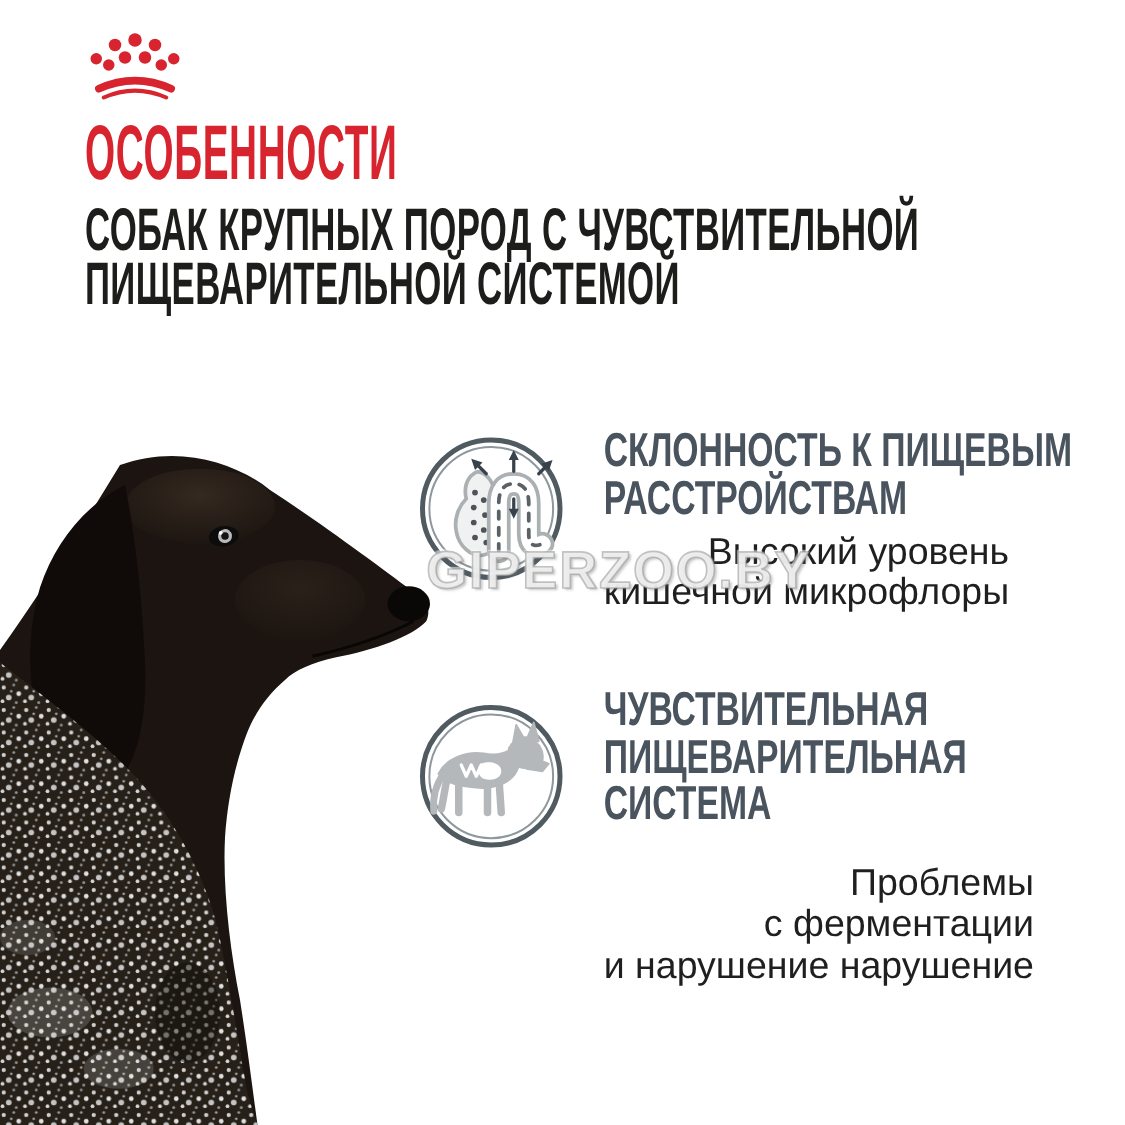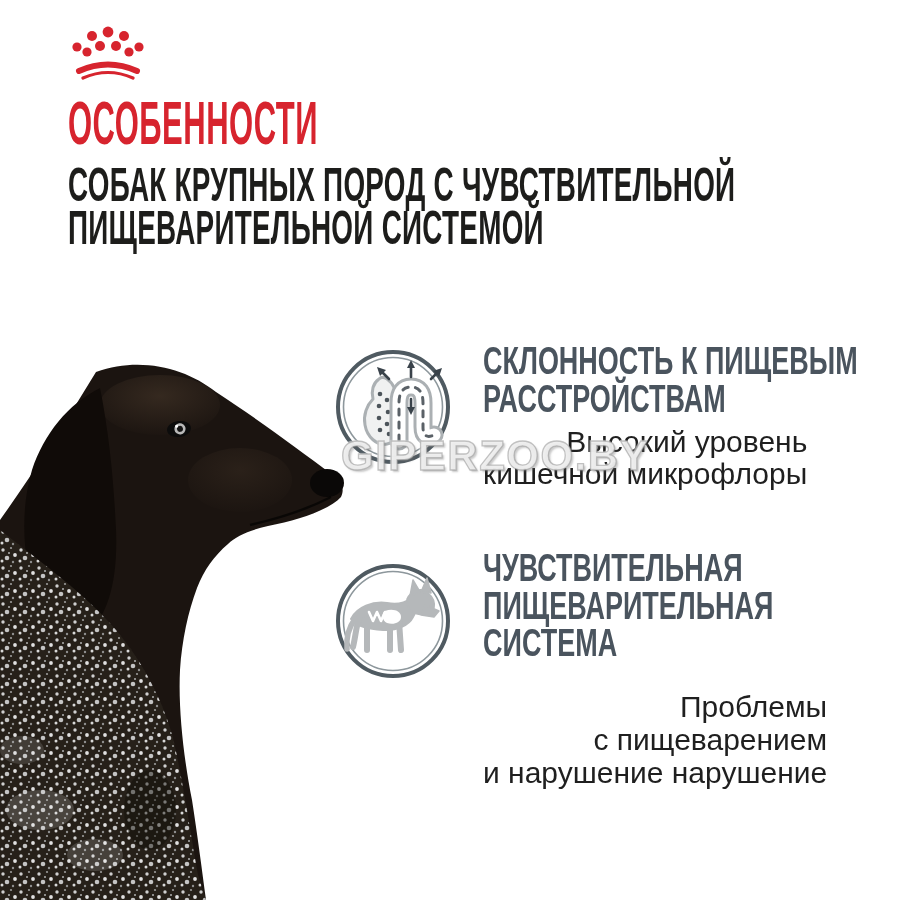--- a/index.html
+++ b/index.html
@@ -208,19 +208,19 @@
     </g>
   </svg>
 
   <div class="f-title f-title-2 z-text">
     <div>ЧУВСТВИТЕЛЬНАЯ</div>
     <div>ПИЩЕВАРИТЕЛЬНАЯ</div>
     <div>СИСТЕМА</div>
   </div>
   <div class="f-body f-body-2 z-text">
     <div>Проблемы</div>
-    <div>с пищеварением</div>
+    <div>с ферментации</div>
     <div>и нарушение нарушение</div>
   </div>
 
   <div class="watermark">GIPERZOO.BY</div>
 
 </div>
 
 </body></html>

